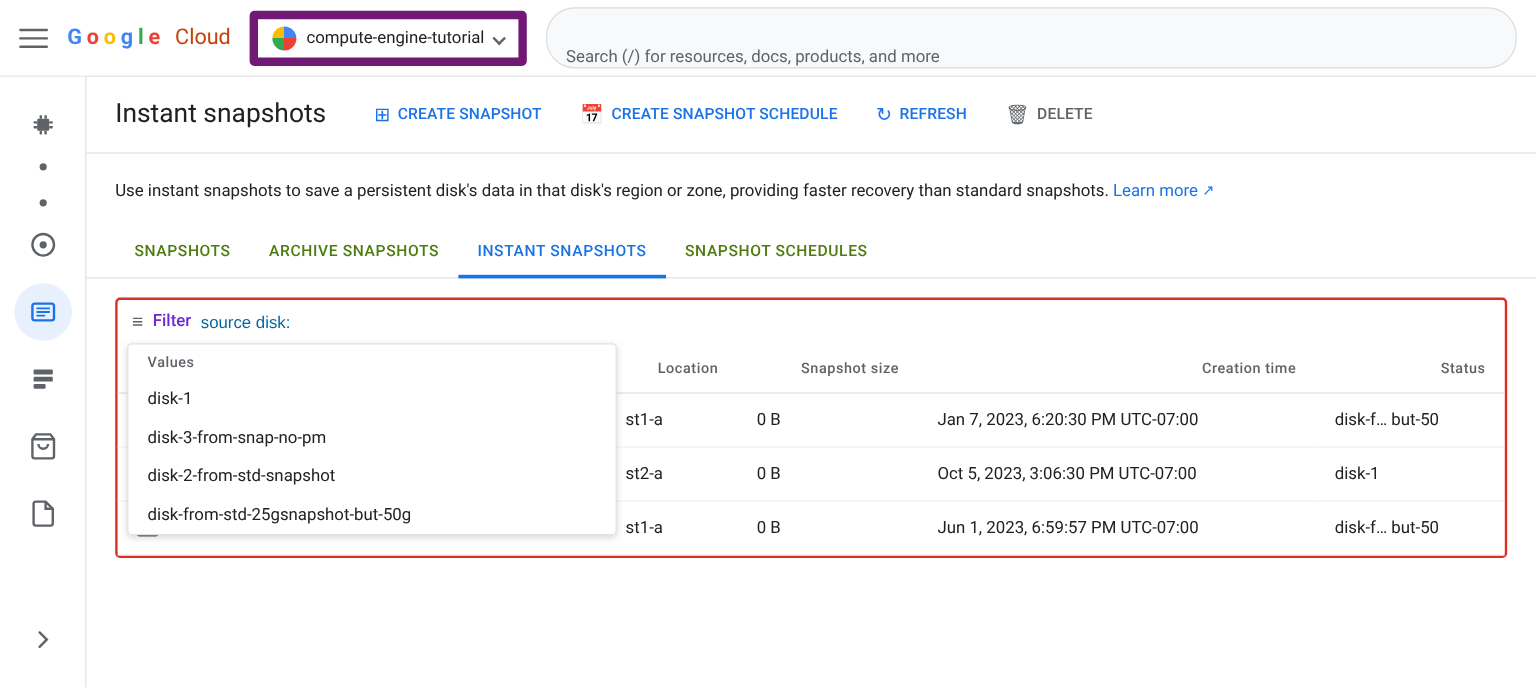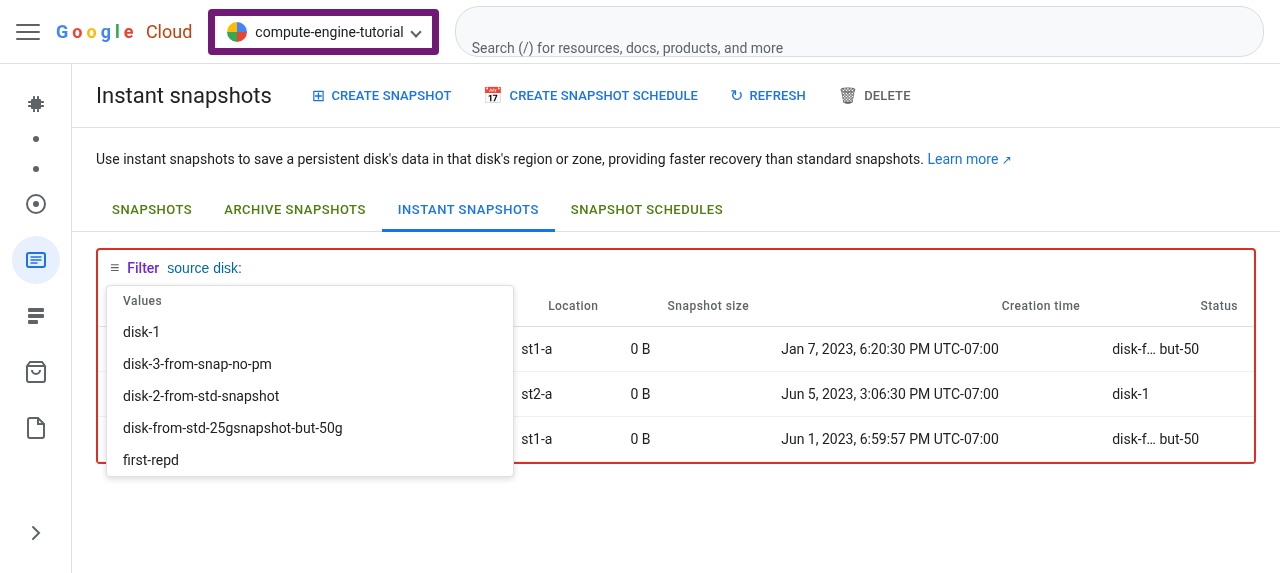--- a/index.html
+++ b/index.html
@@ -240,21 +240,20 @@
 
         
         <div style="position: relative;">
 
           <div class="dropdown-menu" style="top: 0; left: 8px; width: 408px;">
             <div class="dropdown-header">Values</div>
             <div class="dropdown-item">disk-1</div>
             <div class="dropdown-item">disk-3-from-snap-no-pm</div>
             <div class="dropdown-item">disk-2-from-std-snapshot</div>
             <div class="dropdown-item">disk-from-std-25gsnapshot-but-50g</div>
-            <div class="dropdown-item">first-repd</div>
           </div>
 
           <table class="data-table">
             <thead>
               <tr>
                 <th class="col-checkbox">
                   <span class="checkbox"></span>
                 </th>
                 <th>Status</th>
                 <th style="min-width:200px;">Name</th>
@@ -273,21 +272,21 @@
                 <td>0 B</td>
                 <td>Jan 7, 2023, 6:20:30 PM UTC-07:00</td>
                 <td>disk-f… but-50</td>
               </tr>
               <tr>
                 <td><span class="checkbox"></span></td>
                 <td><span style="color:#34a853; font-size:20px;">✔</span></td>
                 <td></td>
                 <td>st2-a</td>
                 <td>0 B</td>
-                <td>Jun 5, 2023, 3:06:30 PM UTC-07:00</td>
+                <td>Oct 5, 2023, 3:06:30 PM UTC-07:00</td>
                 <td>disk-1</td>
               </tr>
               <tr>
                 <td><span class="checkbox"></span></td>
                 <td><span style="color:#34a853; font-size:20px;">✔</span></td>
                 <td></td>
                 <td>st1-a</td>
                 <td>0 B</td>
                 <td>Jun 1, 2023, 6:59:57 PM UTC-07:00</td>
                 <td>disk-f… but-50</td>

